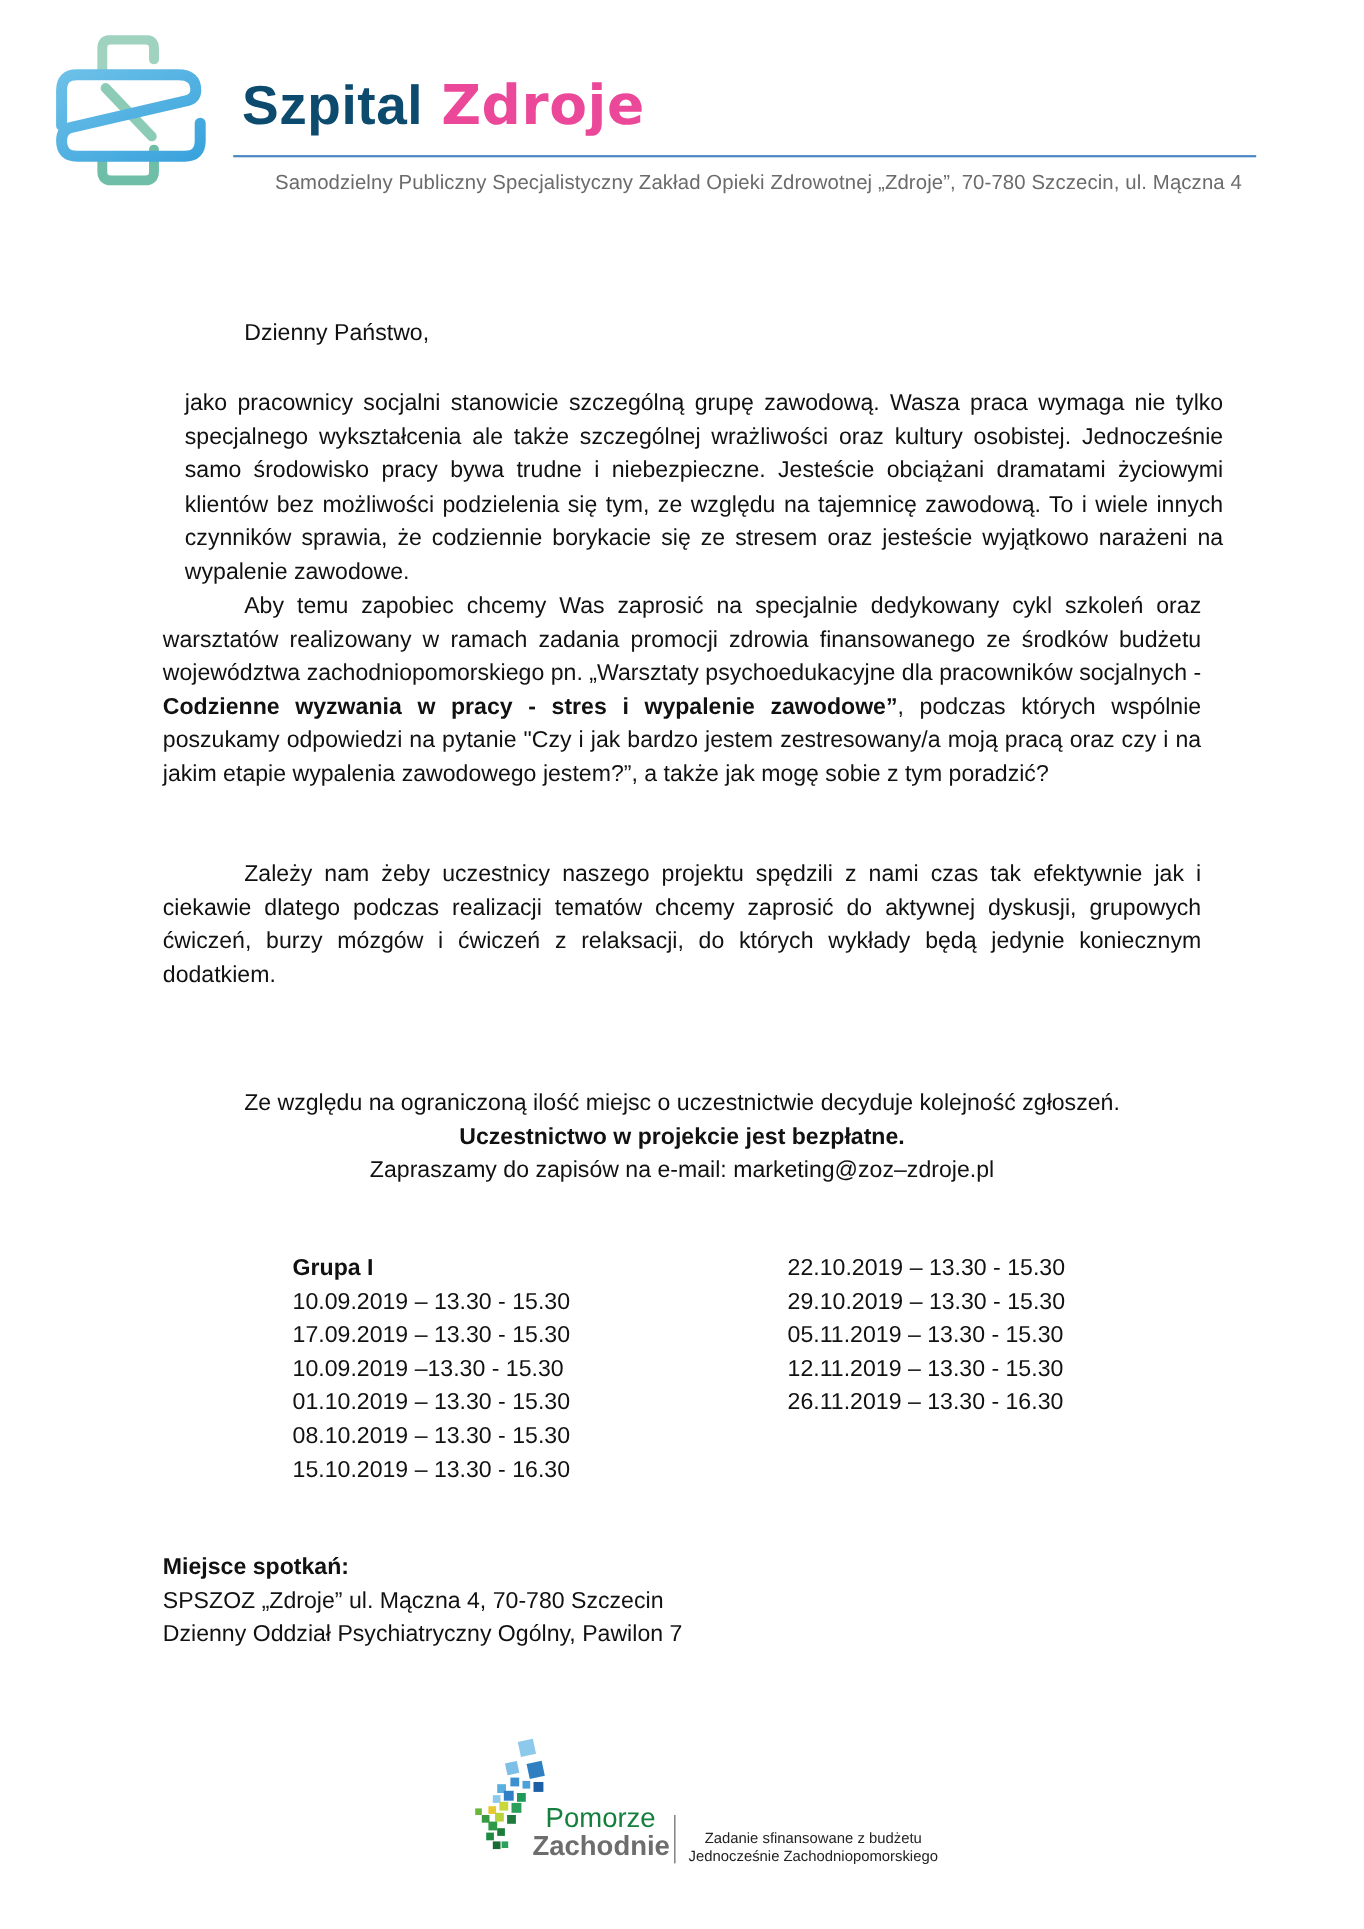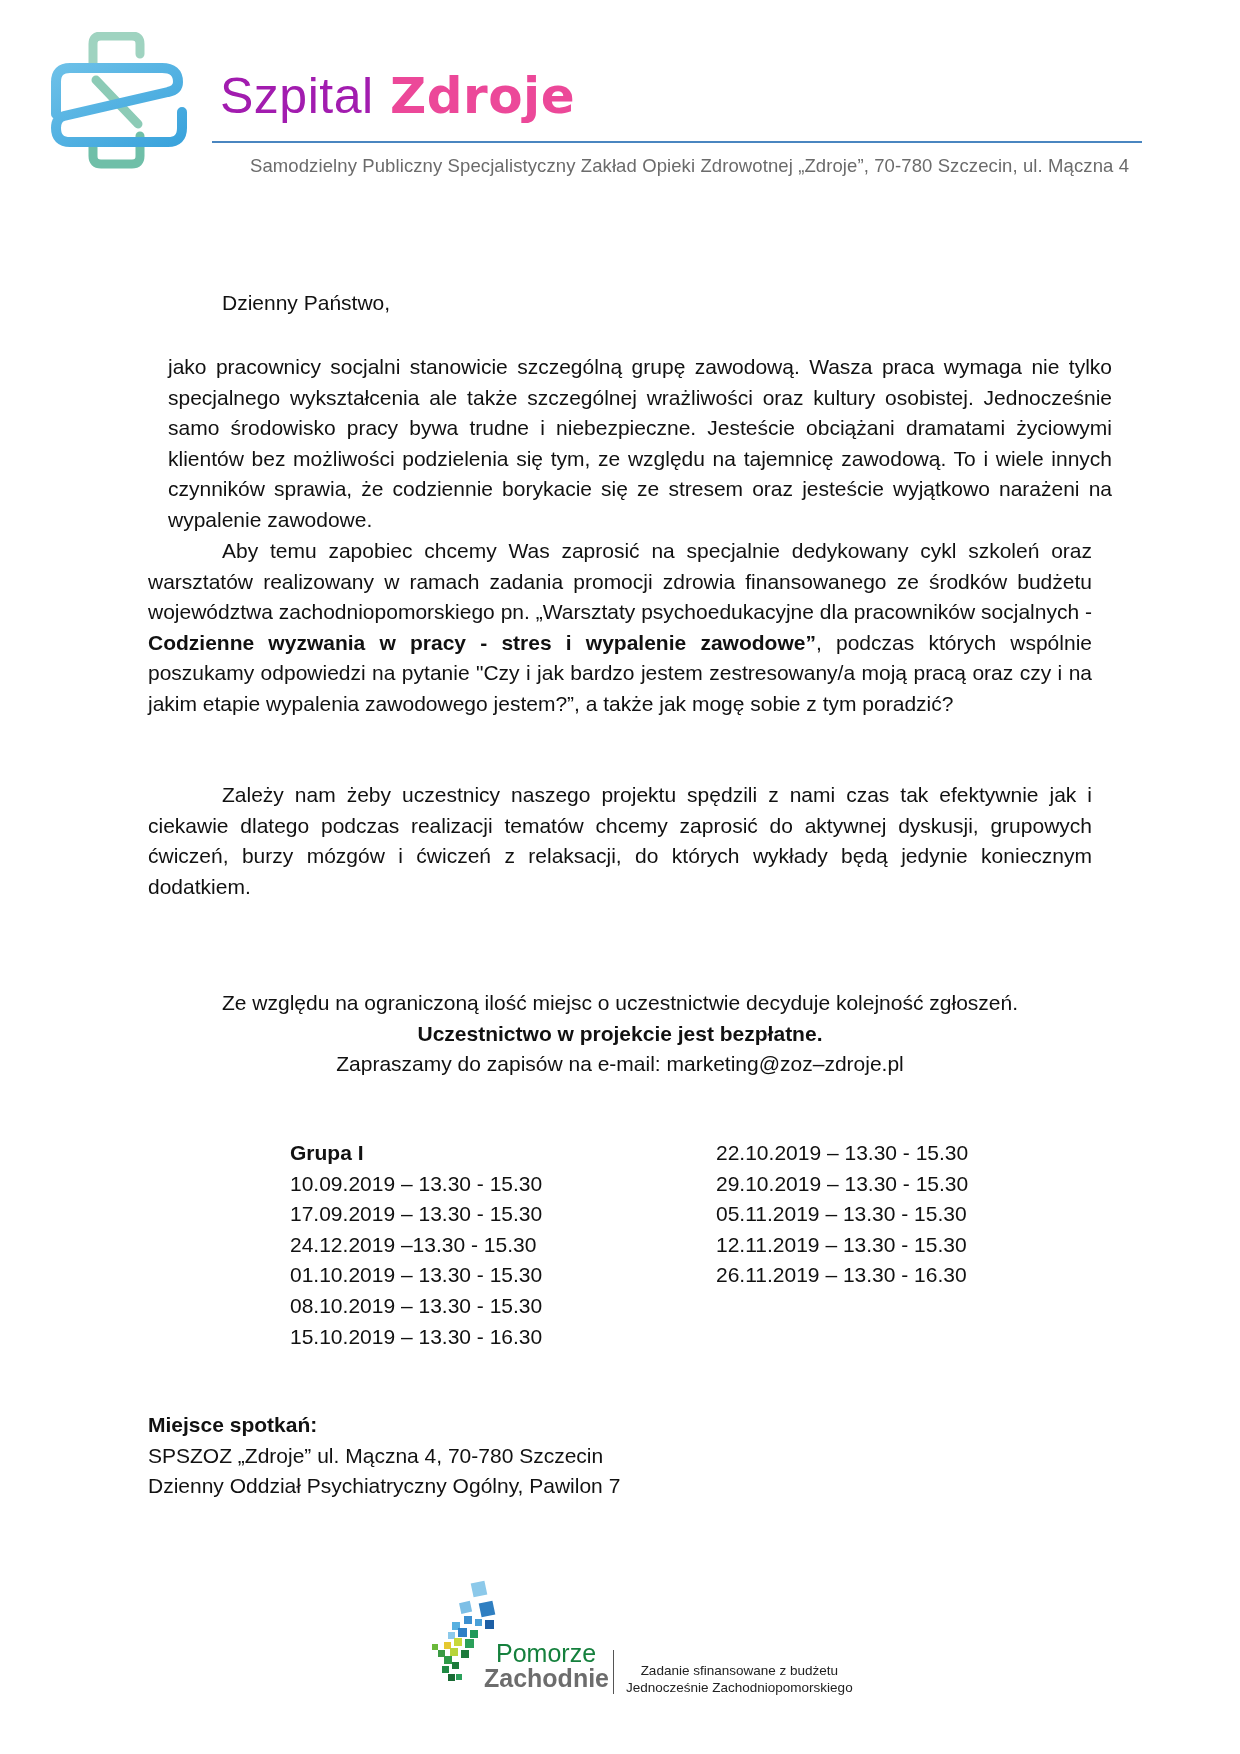--- a/index.html
+++ b/index.html
@@ -4,42 +4,42 @@
 <style>
   html, body { margin: 0; padding: 0; background: #ffffff; }
   body { width: 1240px; height: 1754px; position: relative; overflow: hidden;
          font-family: "Liberation Sans", sans-serif; color: #111; }
   .abs { position: absolute; }
 
   
   #logo-icon { left: 50px; top: 32px; width: 140px; height: 138px; }
   #brand { left: 220px; top: 68px; font-size: 50px; line-height: 56px; white-space: nowrap;
            font-family: "DejaVu Sans", sans-serif; letter-spacing: 0.5px; }
-  #brand .light { color: #a21caf; font-weight: 400; font-family: "Liberation Sans", sans-serif; }
+  #brand .light { color: #0c4a6e; font-weight: 700; font-family: "Liberation Sans", sans-serif; }
   #brand .bold { color: #ec4899; font-weight: 700; }
   #header-rule { left: 212px; top: 141px; width: 930px; height: 2px; background: #4a86c0; }
   #header-sub { left: 250px; top: 155px; font-size: 18.5px; color: #6b6b6b; white-space: nowrap;
                 letter-spacing: 0.1px; }
 
   
   .txt { font-size: 21px; line-height: 30.6px; color: #111; }
   #salutation { left: 222px; top: 288px; white-space: nowrap; }
   .para { left: 148px; width: 944px; text-align: justify; text-align-last: left; }
   .para p { margin: 0; text-align: justify; }
   .indent { text-indent: 74px; }
   #para1 { top: 352px; margin-left: 20px; }
   #para2 { top: 536px; }
   #para3 { top: 780px; }
   b { font-weight: 700; }
 
   #info { left: 148px; width: 944px; top: 988px; text-align: center; }
   #info div { white-space: nowrap; }
 
   .group { top: 1138px; width: 420px; }
-  #group1 { left: 266px; margin-left: 24px; }
+  #group1 { left: 266px; }
   #group2 { left: 716px; }
   .group .row { white-space: nowrap; }
 
   #location { left: 148px; top: 1410px; }
   #location div { white-space: nowrap; }
 
   
   #footer { left: 420px; top: 1580px; width: 410px; height: 130px; }
   #footer-mark { position: absolute; left: 0; top: 0; width: 100px; height: 120px; }
   #footer-pomorze { position: absolute; left: 76px; top: 60px; font-size: 25px; color: #15803d;
@@ -96,21 +96,21 @@
 <div id="info" class="abs txt">
   <div>Ze względu na ograniczoną ilość miejsc o uczestnictwie decyduje kolejność zgłoszeń.</div>
   <div style="font-weight:700">Uczestnictwo w projekcie jest bezpłatne.</div>
   <div>Zapraszamy do zapisów na e-mail: marketing@zoz–zdroje.pl</div>
 </div>
 
 <div id="group1" class="abs txt group">
   <div style="font-weight:700">Grupa I</div>
   <div class="row">10.09.2019 – 13.30 - 15.30</div>
   <div class="row">17.09.2019 – 13.30 - 15.30</div>
-  <div class="row">24.12.2019 –13.30 - 15.30</div>
+  <div class="row">10.09.2019 –13.30 - 15.30</div>
   <div class="row">01.10.2019 – 13.30 - 15.30</div>
   <div class="row">08.10.2019 – 13.30 - 15.30</div>
   <div class="row">15.10.2019 – 13.30 - 16.30</div>
 </div>
 
 <div id="group2" class="abs txt group">
   <div class="row">22.10.2019 – 13.30 - 15.30</div>
   <div class="row">29.10.2019 – 13.30 - 15.30</div>
   <div class="row">05.11.2019 – 13.30 - 15.30</div>
   <div class="row">12.11.2019 – 13.30 - 15.30</div>

